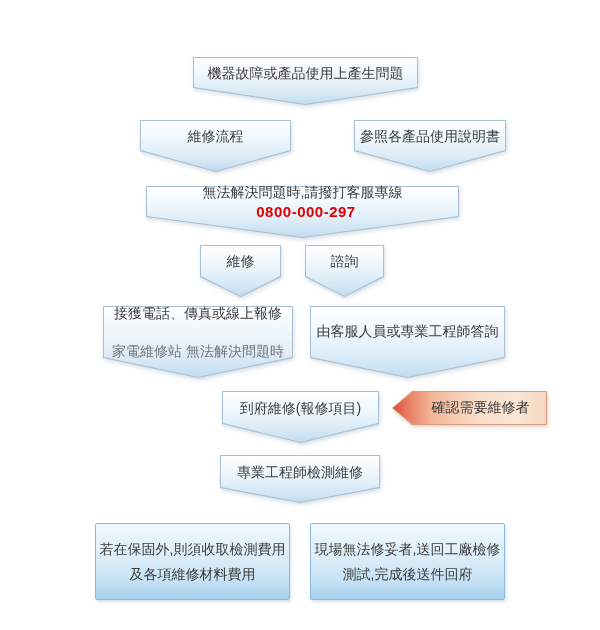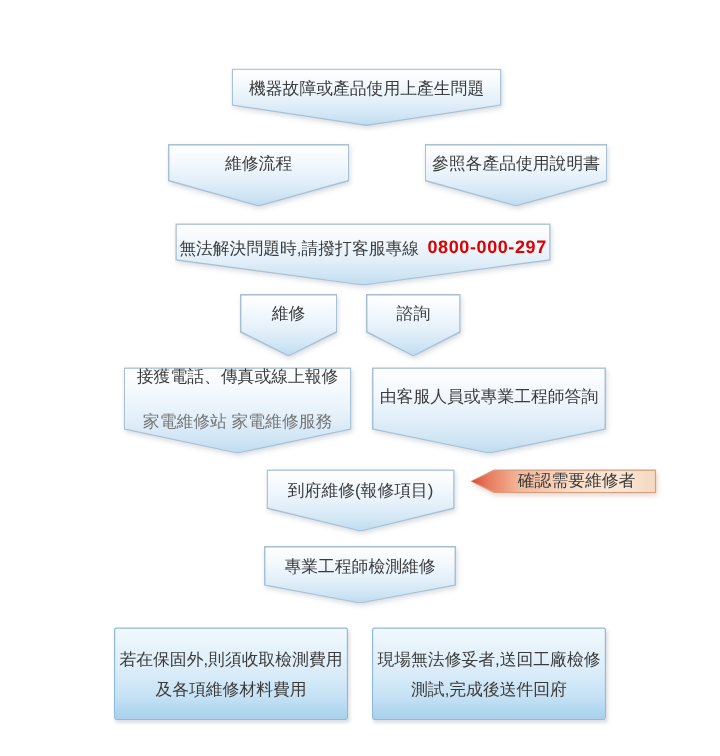--- a/index.html
+++ b/index.html
@@ -70,21 +70,21 @@
 
   <div class="pent" style="left:308px;top:120px;width:152px;height:52px;margin-left:46px;--tip:21px;">
     <div class="shape-border"></div>
     <div class="shape-fill"></div>
     <div class="label">參照各產品使用說明書</div>
   </div>
 
   <div class="pent" style="left:146px;top:186px;width:313px;height:52px;--tip:21px;">
     <div class="shape-border"></div>
     <div class="shape-fill"></div>
-    <div class="label" style="flex-direction:row;align-items:flex-end;">
+    <div class="label" style="flex-direction:column;">
       <span>無法解決問題時,請撥打客服專線</span>
       <span class="phone">0800-000-297</span>
     </div>
   </div>
 
   <div class="pent" style="left:200px;top:245px;width:81px;height:52px;--tip:20px;">
     <div class="shape-border"></div>
     <div class="shape-fill"></div>
     <div class="label">維修</div>
   </div>
@@ -93,37 +93,37 @@
     <div class="shape-border"></div>
     <div class="shape-fill"></div>
     <div class="label">諮詢</div>
   </div>
 
   <div class="pent" style="left:103px;top:306px;width:190px;height:72px;--tip:20px;">
     <div class="shape-border"></div>
     <div class="shape-fill"></div>
     <div class="label" style="gap:18px;">
       <span>接獲電話、傳真或線上報修</span>
-      <span class="dim">家電維修站 家電維修服務</span>
+      <span class="dim">家電維修站 無法解決問題時</span>
     </div>
   </div>
 
   <div class="pent" style="left:310px;top:306px;width:195px;height:72px;font-family:Liberation Serif, serif;--tip:20px;">
     <div class="shape-border"></div>
     <div class="shape-fill"></div>
     <div class="label">由客服人員或專業工程師答詢</div>
   </div>
 
   <div class="pent" style="left:222px;top:391px;width:157px;height:52px;--tip:19px;">
     <div class="shape-border"></div>
     <div class="shape-fill"></div>
     <div class="label">到府維修(報修項目)</div>
   </div>
 
-  <div class="callout" style="left:392px;top:391px;width:155px;height:20px;--tipw:20px;">
+  <div class="callout" style="left:392px;top:391px;width:155px;height:34px;--tipw:20px;">
     <div class="shape-border"></div>
     <div class="shape-fill"></div>
     <div class="label">確認需要維修者</div>
   </div>
 
   <div class="pent" style="left:220px;top:455px;width:160px;height:48px;--tip:15px;">
     <div class="shape-border"></div>
     <div class="shape-fill"></div>
     <div class="label">專業工程師檢測維修</div>
   </div>

